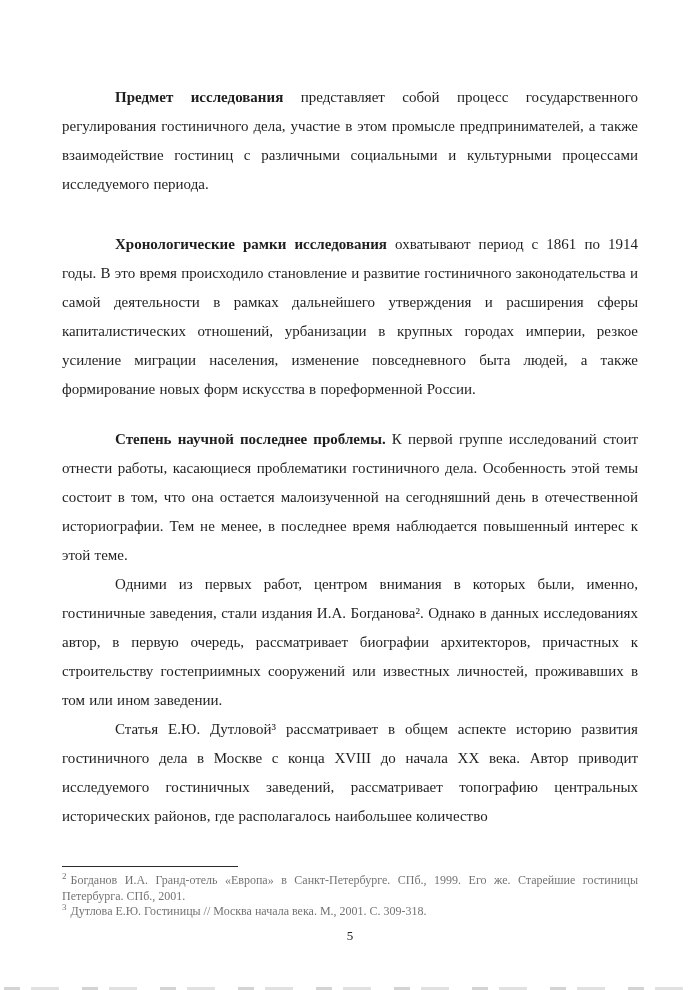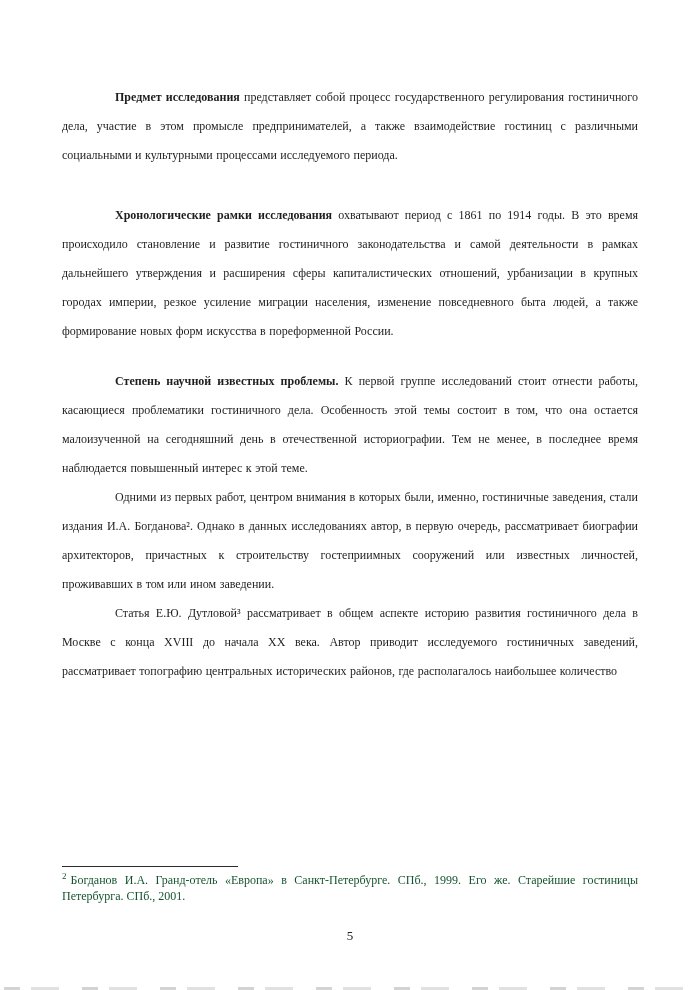--- a/index.html
+++ b/index.html
@@ -13,21 +13,21 @@
     font-family: "Liberation Serif", "DejaVu Serif", serif;
     color: #1e1e1e;
   }
   .content {
     position: absolute;
     left: 62px;
     top: 83px;
     width: 576px;
   }
   .para {
-    font-size: 12px;
+    font-size: 15px;
     line-height: 29px;
     text-align: justify;
     text-indent: 53px;
     word-spacing: 0.5px;
     color: #1e1e1e;
   }
   .para b { font-weight: bold; }
   .gap-a { margin-top: 31px; }
   .gap-b { margin-top: 21px; }
   .footnote-area {
@@ -39,21 +39,21 @@
   .footnote-rule {
     width: 176px;
     height: 0;
     border-top: 1.5px solid #2b2b2b;
     margin-bottom: 6px;
   }
   .footnote {
     font-size: 12px;
     line-height: 15.5px;
     text-align: justify;
-    color: #14532d;
+    color: #737373;
   }
   .footnote sup {
     font-size: 9px;
     line-height: 0;
     margin-right: 4px;
   }
   .page-number {
     position: absolute;
     top: 928px;
     left: 0;
@@ -79,32 +79,33 @@
 <body>
 
 <div class="sheet">
 
   <div class="content">
 
     <p class="para"><b>Предмет исследования</b><span> представляет собой процесс государственного регулирования гостиничного дела, участие в этом промысле предпринимателей, а также взаимодействие гостиниц с различными социальными и культурными процессами исследуемого периода.</span></p>
 
     <p class="para gap-a"><b>Хронологические рамки исследования</b><span> охватывают период с 1861 по 1914 годы. В это время происходило становление и развитие гостиничного законодательства и самой деятельности в рамках дальнейшего утверждения и расширения сферы капиталистических отношений, урбанизации в крупных городах империи, резкое усиление миграции населения, изменение повседневного быта людей, а также формирование новых форм искусства в пореформенной России.</span></p>
 
-    <p class="para gap-b"><b>Степень научной известных проблемы.</b><span> К первой группе исследований стоит отнести работы, касающиеся проблематики гостиничного дела. Особенность этой темы состоит в том, что она остается малоизученной на сегодняшний день в отечественной историографии. Тем не менее, в последнее время наблюдается повышенный интерес к этой теме.</span></p>
+    <p class="para gap-b"><b>Степень научной последнее проблемы.</b><span> К первой группе исследований стоит отнести работы, касающиеся проблематики гостиничного дела. Особенность этой темы состоит в том, что она остается малоизученной на сегодняшний день в отечественной историографии. Тем не менее, в последнее время наблюдается повышенный интерес к этой теме.</span></p>
 
     <p class="para"><b></b><span>Одними из первых работ, центром внимания в которых были, именно, гостиничные заведения, стали издания И.А. Богданова². Однако в данных исследованиях автор, в первую очередь, рассматривает биографии архитекторов, причастных к строительству гостеприимных сооружений или известных личностей, проживавших в том или ином заведении.</span></p>
 
     <p class="para"><b></b><span>Статья Е.Ю. Дутловой³ рассматривает в общем аспекте историю развития гостиничного дела в Москве с конца XVIII до начала XX века. Автор приводит исследуемого гостиничных заведений, рассматривает топографию центральных исторических районов, где располагалось наибольшее количество</span></p>
 
   </div>
 
   <div class="footnote-area">
     <div class="footnote-rule"></div>
 
     <p class="footnote"><sup>2</sup><span>Богданов И.А. Гранд-отель «Европа» в Санкт-Петербурге. СПб., 1999. Его же. Старейшие гостиницы Петербурга. СПб., 2001.</span></p>
 
+    <p class="footnote"><sup>3</sup><span>Дутлова Е.Ю. Гостиницы // Москва начала века. М., 2001. С. 309-318.</span></p>
   </div>
 
   <div class="page-number">5</div>
 
   <div class="scan-artifact"></div>
 
 </div>
 
 </body></html>

